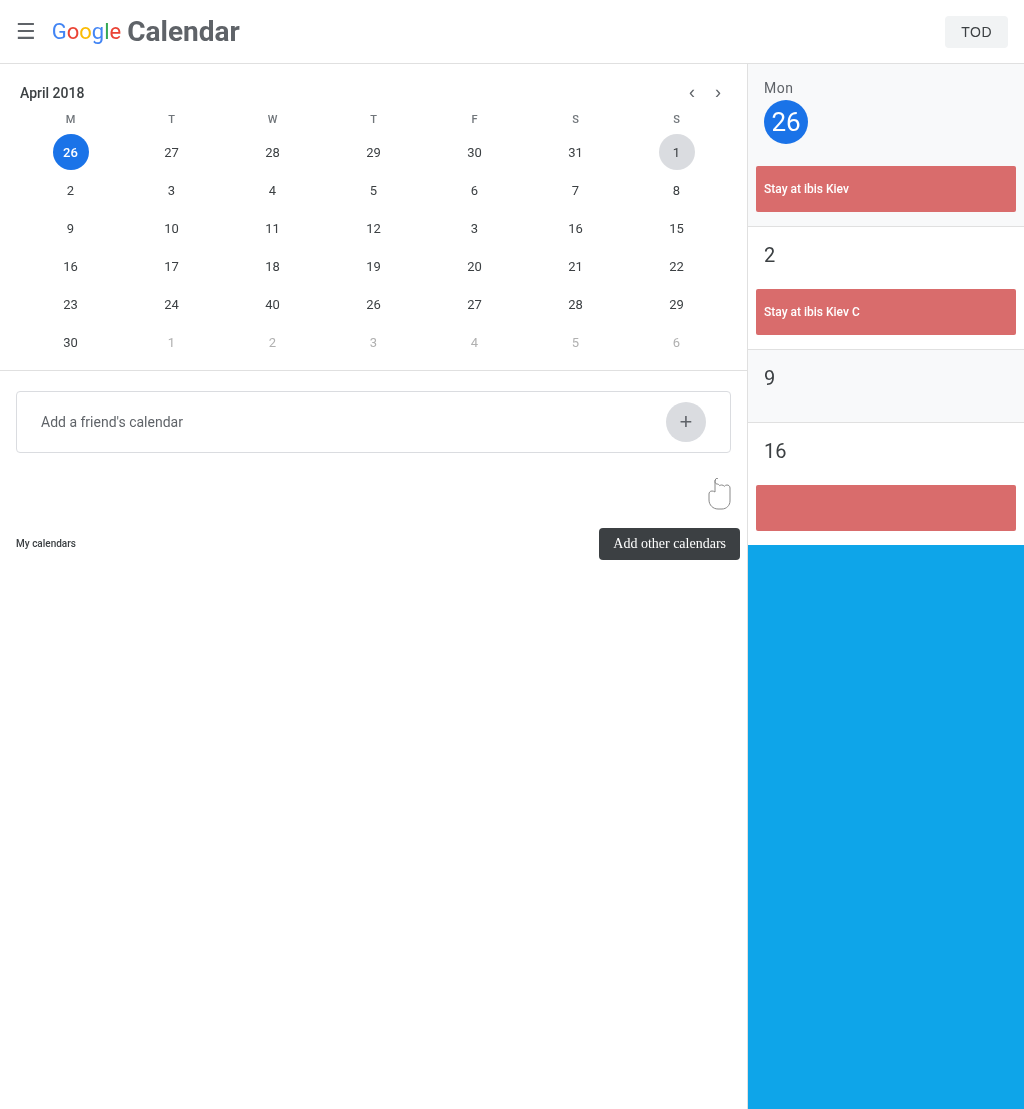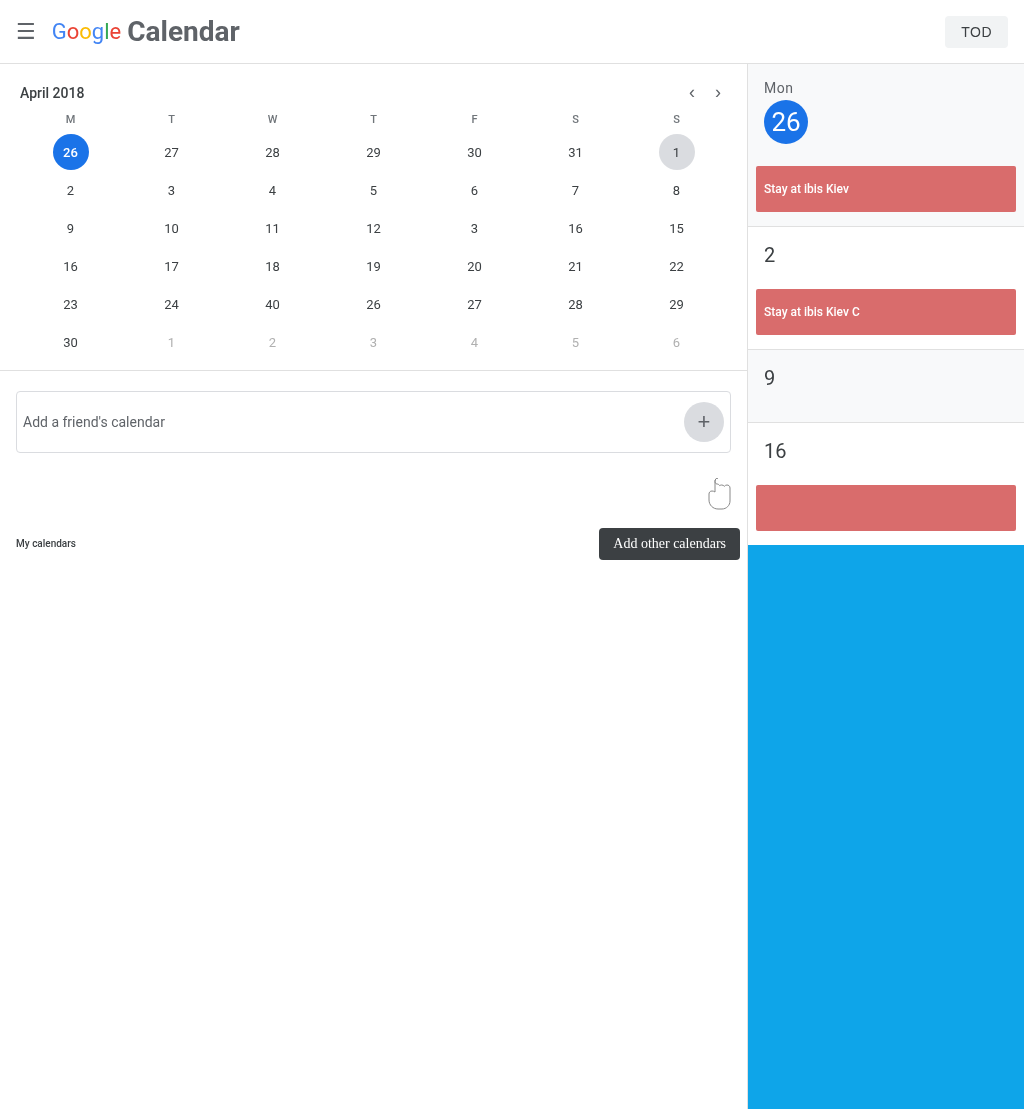--- a/index.html
+++ b/index.html
@@ -146,21 +146,21 @@
       background: #dadce0;
       border-radius: 50%;
       color: #3c4043;
     }
 
     
     .add-friend-section {
       margin: 12px 16px 8px 16px;
       border: 1px solid #dadce0;
       border-radius: 4px;
-      padding: 10px 6px;
+      padding: 10px 24px;
       display: flex;
       align-items: center;
       cursor: pointer;
       position: relative;
     }
     .add-friend-text {
       font-size: 14px;
       color: #5f6368;
       flex: 1;
     }

